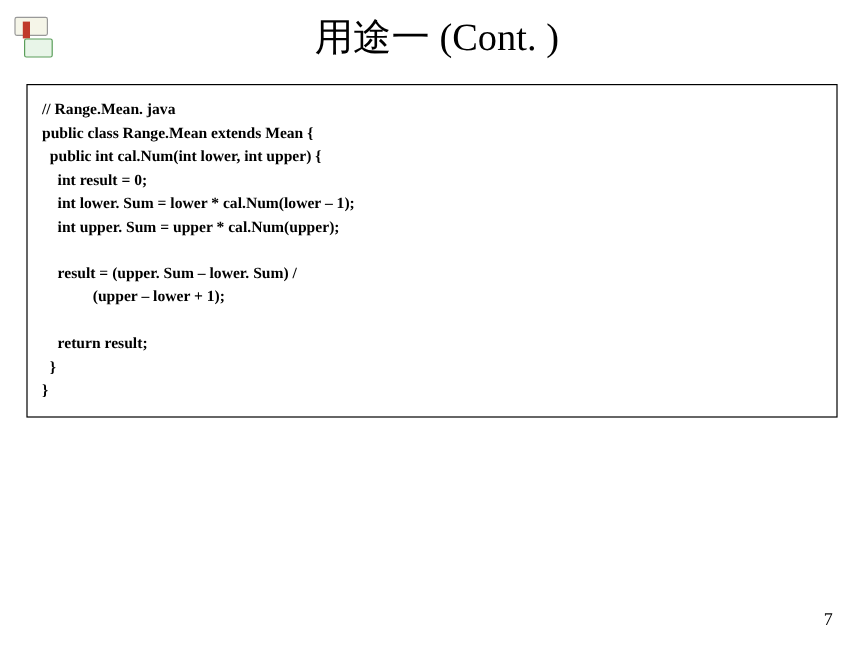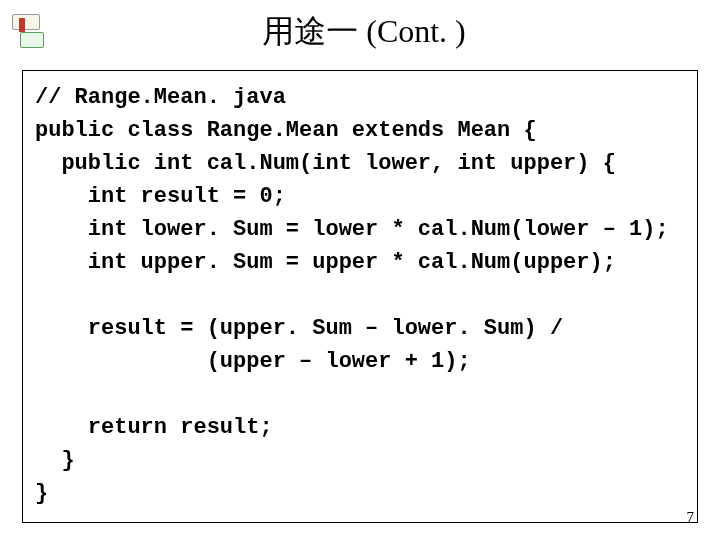--- a/index.html
+++ b/index.html
@@ -57,22 +57,22 @@
     font-size: 32px;
     font-family: "Times New Roman", serif;
     font-weight: normal;
     color: #000;
     margin-right: 40px;
   }
   .code-box {
     margin: 8px 22px 0 22px;
     border: 1px solid #000;
     padding: 10px 12px 12px 12px;
-    font-family: Liberation Mono, monospace;
-    font-size: 22px;
+    font-family: Liberation Serif, serif;
+    font-size: 13px;
     font-weight: bold;
     line-height: 1.5;
     white-space: pre;
     color: #000;
   }
   .page-num {
     position: absolute;
     bottom: 14px;
     right: 26px;
     font-size: 15px;

